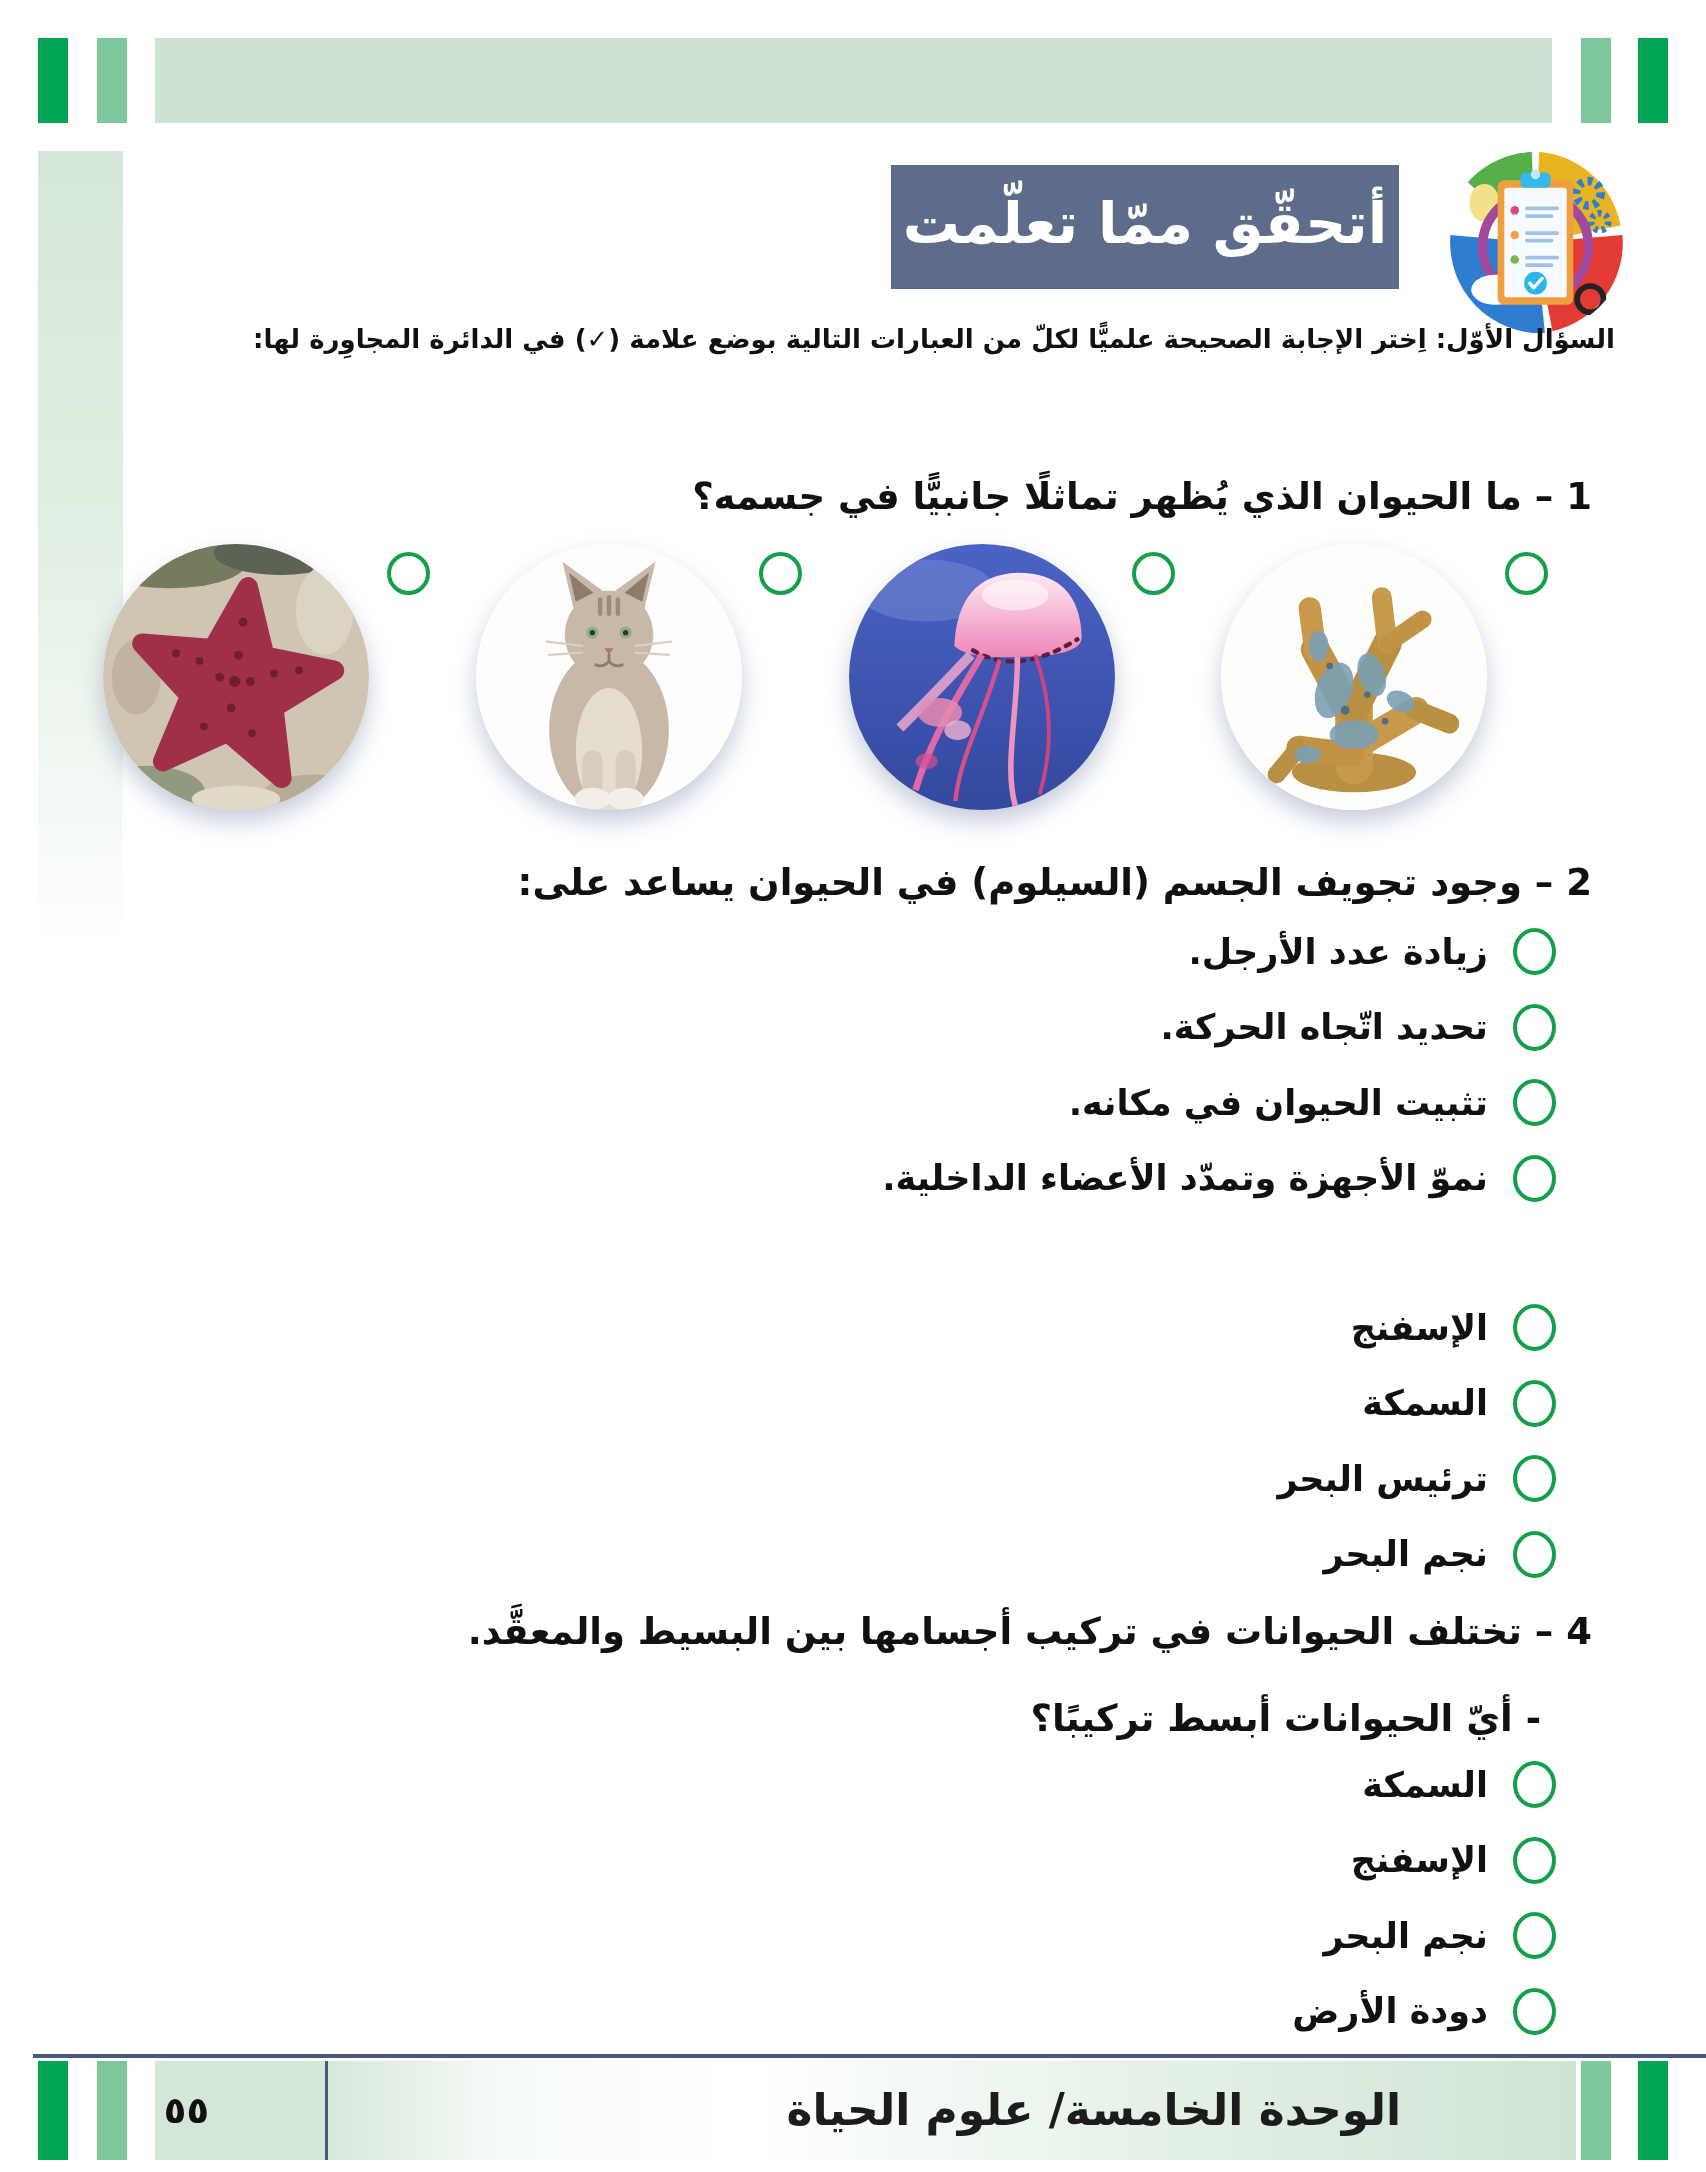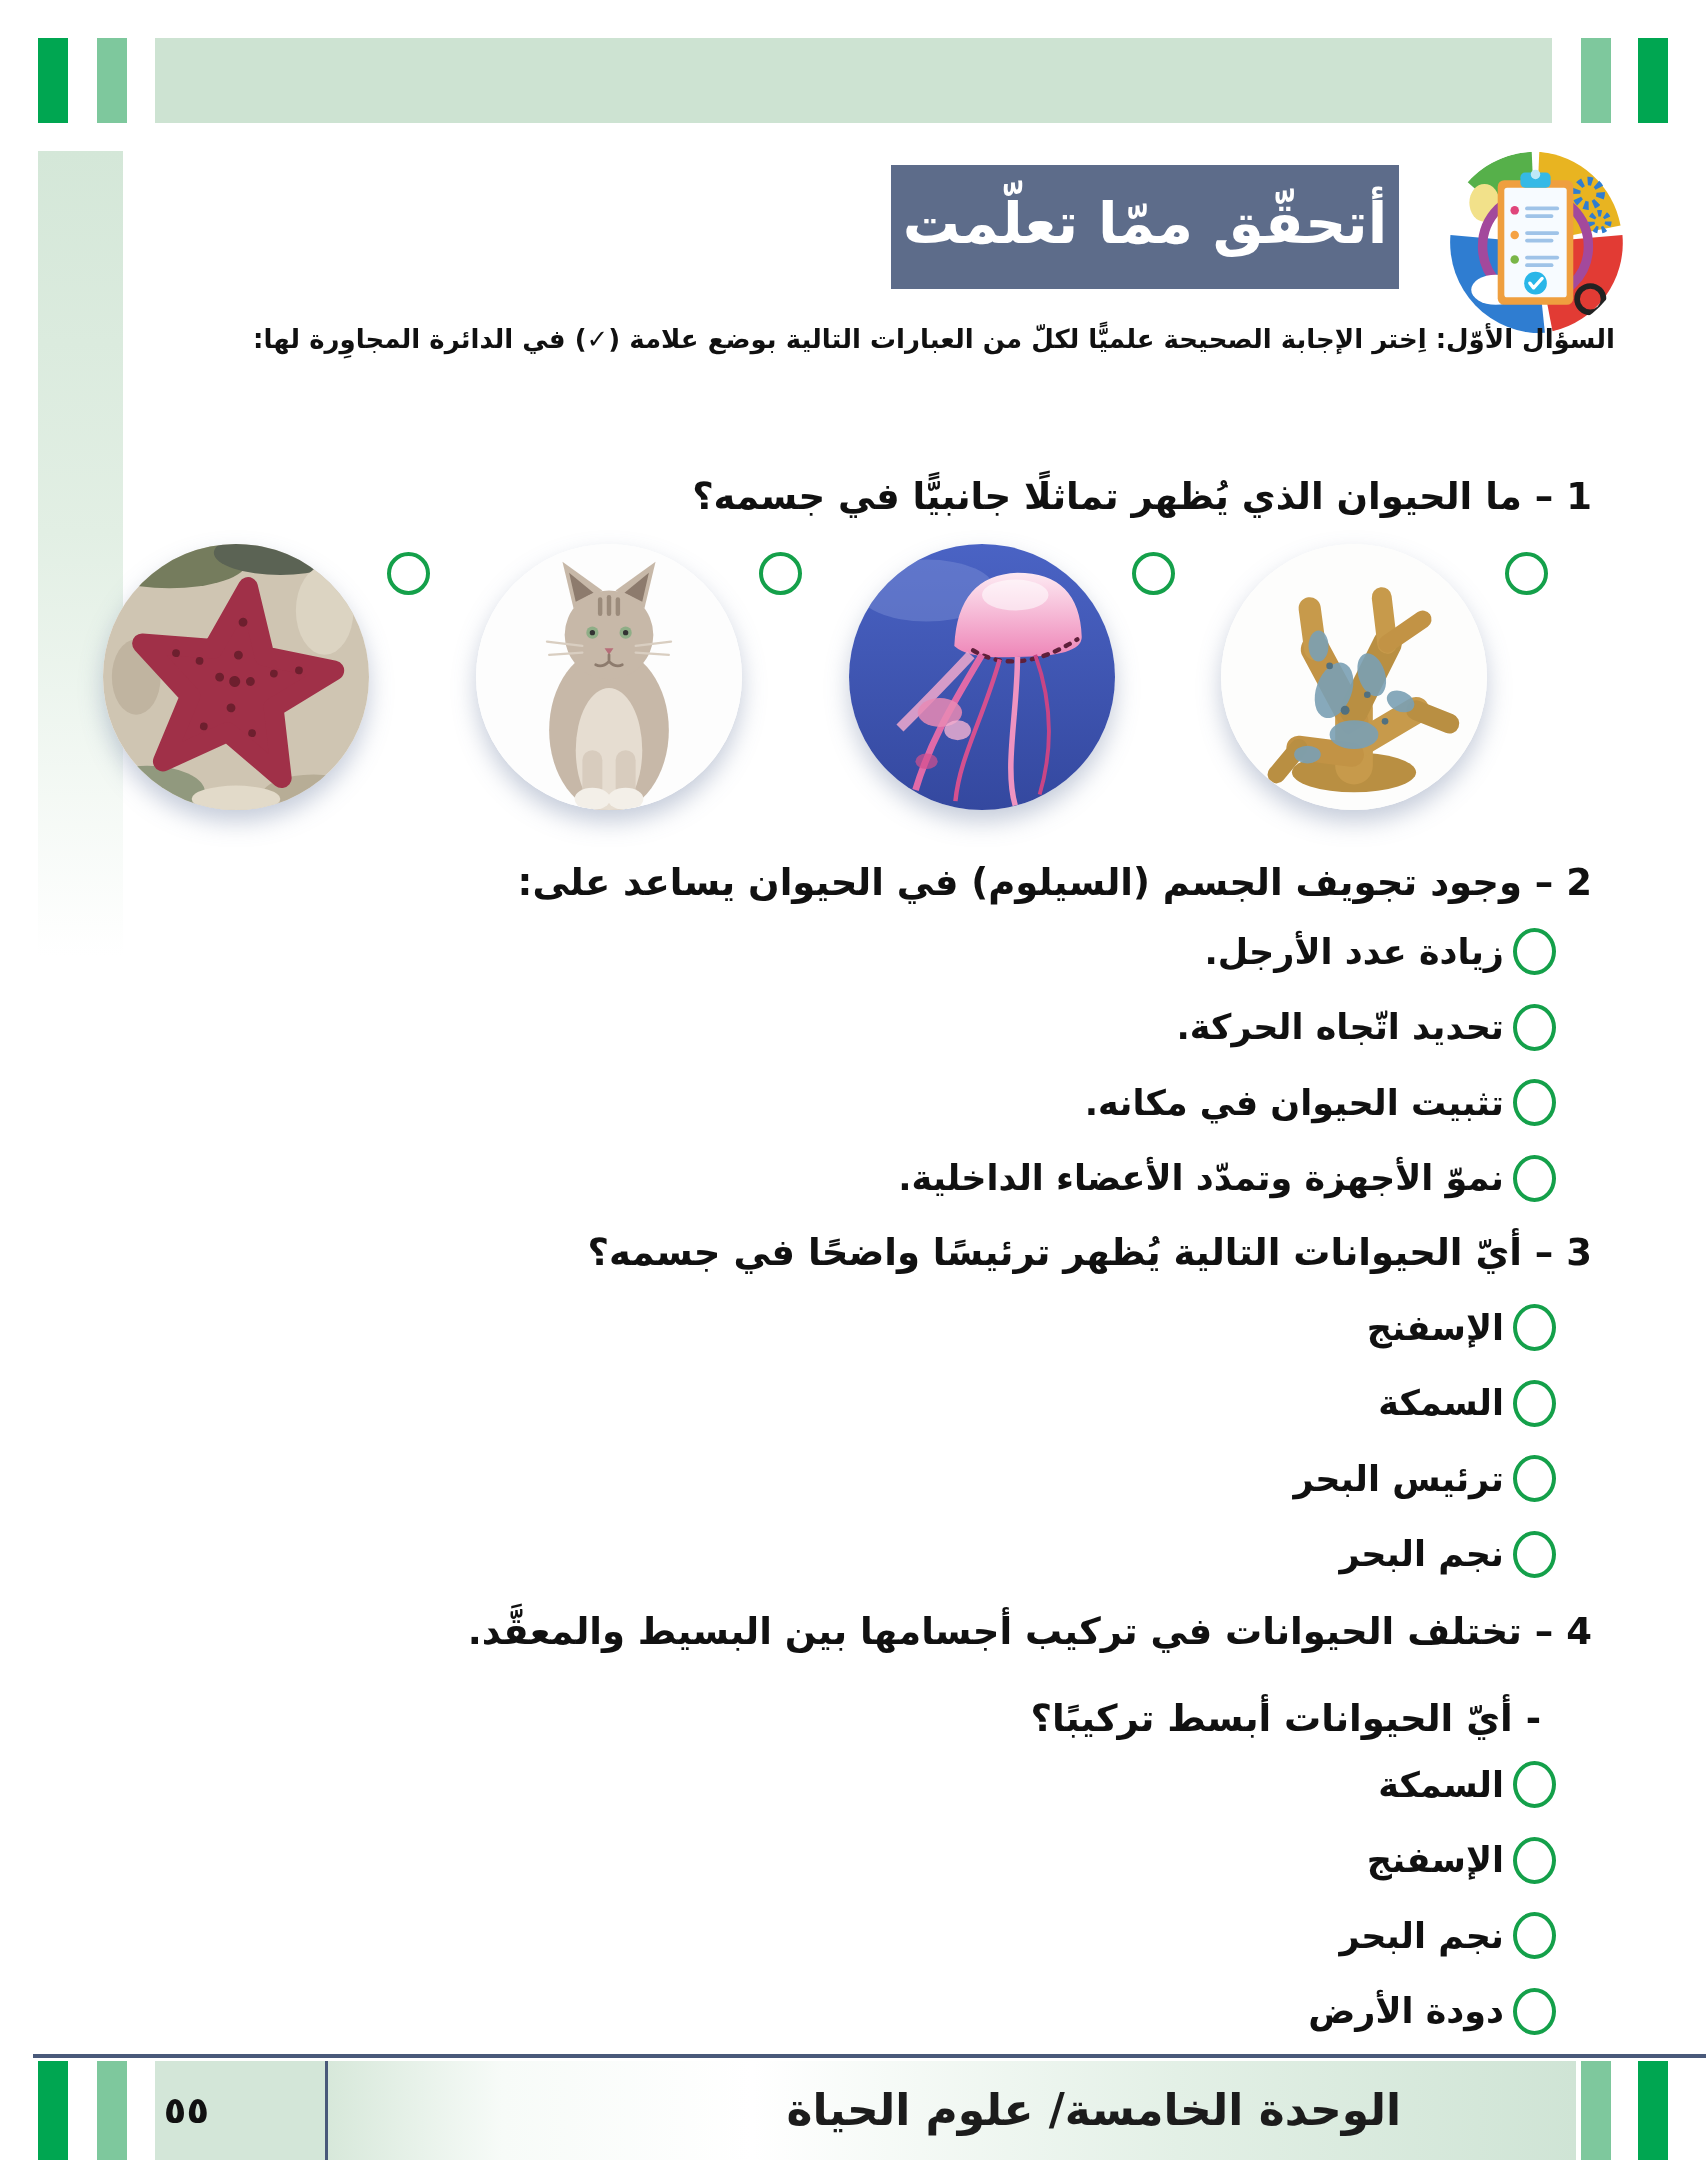--- a/index.html
+++ b/index.html
@@ -33,21 +33,21 @@
   .photo { width:266px; height:266px; border-radius:50%; overflow:hidden; flex:0 0 auto;
            box-shadow:0 11.8px 23.6px rgba(90,110,150,.35); background:#fff; }
   .photo svg { display:block; width:100%; height:100%; }
 
   
   .radio { width:43px; height:47px; border:4.9px solid #14a04a; border-radius:50%;
            background:transparent; flex:0 0 auto; display:inline-block; cursor:pointer; }
   .img-opt .radio { margin-top:7.9px; width:43px; height:43px; }
 
   .opts { position:absolute; right:150px; left:94px; }
-  .opt  { display:flex; align-items:center; gap:9px; height:51px; margin-bottom:24.6px; }
+  .opt  { display:flex; align-items:center; gap:25px; height:51px; margin-bottom:24.6px; }
   .opt-label { font-size:35px; font-weight:bold; }
 
   
   .footer { position:absolute; top:2054px; left:0; width:1706px; height:110px; }
   .footer-line { position:absolute; top:0; left:33px; right:0; height:3.9px; background:#49597a; }
   .f-stripe { position:absolute; top:6.9px; height:99px; width:29.6px; }
   .f-page-box { position:absolute; top:6.9px; left:155px; width:170px; height:99px; background:#d3e6d8;
                 display:flex; align-items:center; }
   .f-page-num { font-size:37px; font-weight:bold; padding-right:116px; direction:ltr; }
   .f-rule { position:absolute; top:6.9px; left:325px; width:3px; height:99px; background:#49597a; }
@@ -268,21 +268,20 @@
     <div class="opt">
       <span class="radio"></span>
       <span class="opt-label">تثبيت الحيوان في مكانه.</span>
     </div>
     <div class="opt">
       <span class="radio"></span>
       <span class="opt-label">نموّ الأجهزة وتمدّد الأعضاء الداخلية.</span>
     </div>
   </div>
 
-  <h3 class="qhead" style="top:1231px">3 – أيّ الحيوانات التالية يُظهر ترئيسًا واضحًا في جسمه؟</h3>
   <div class="opts" style="top:1302px">
     <div class="opt">
       <span class="radio"></span>
       <span class="opt-label">الإسفنج</span>
     </div>
     <div class="opt">
       <span class="radio"></span>
       <span class="opt-label">السمكة</span>
     </div>
     <div class="opt">

